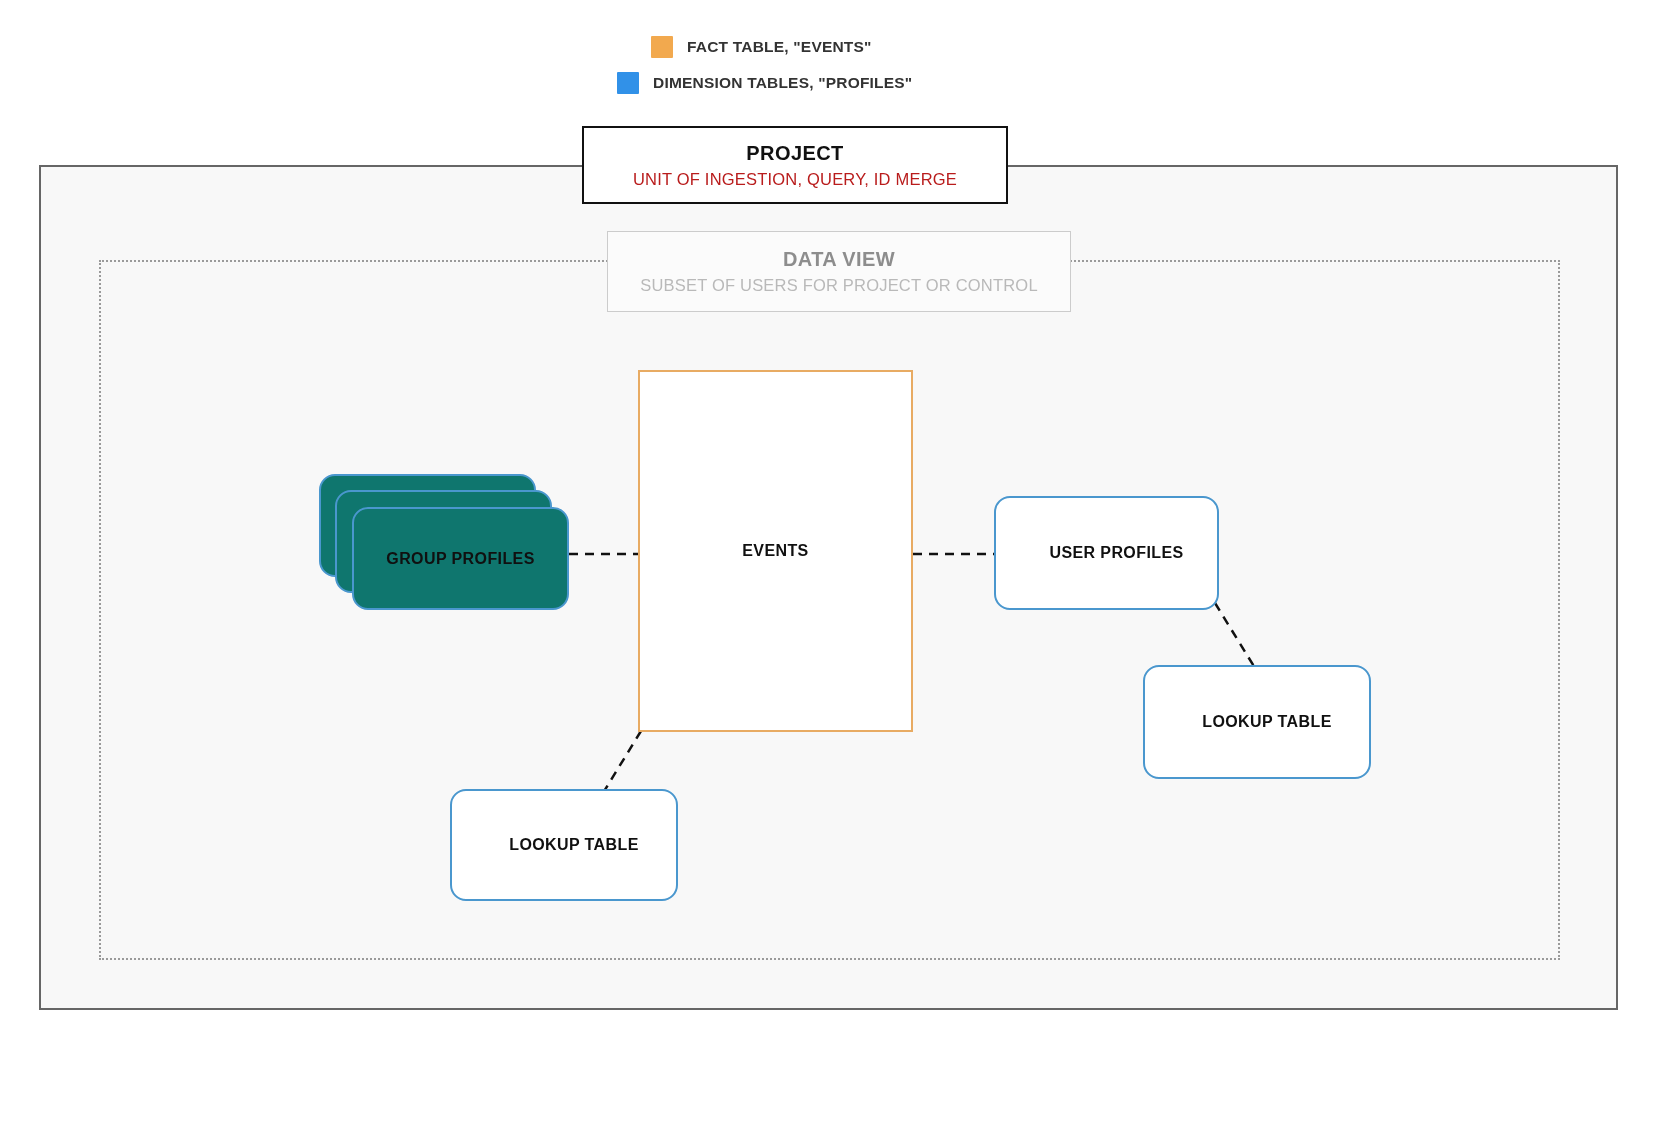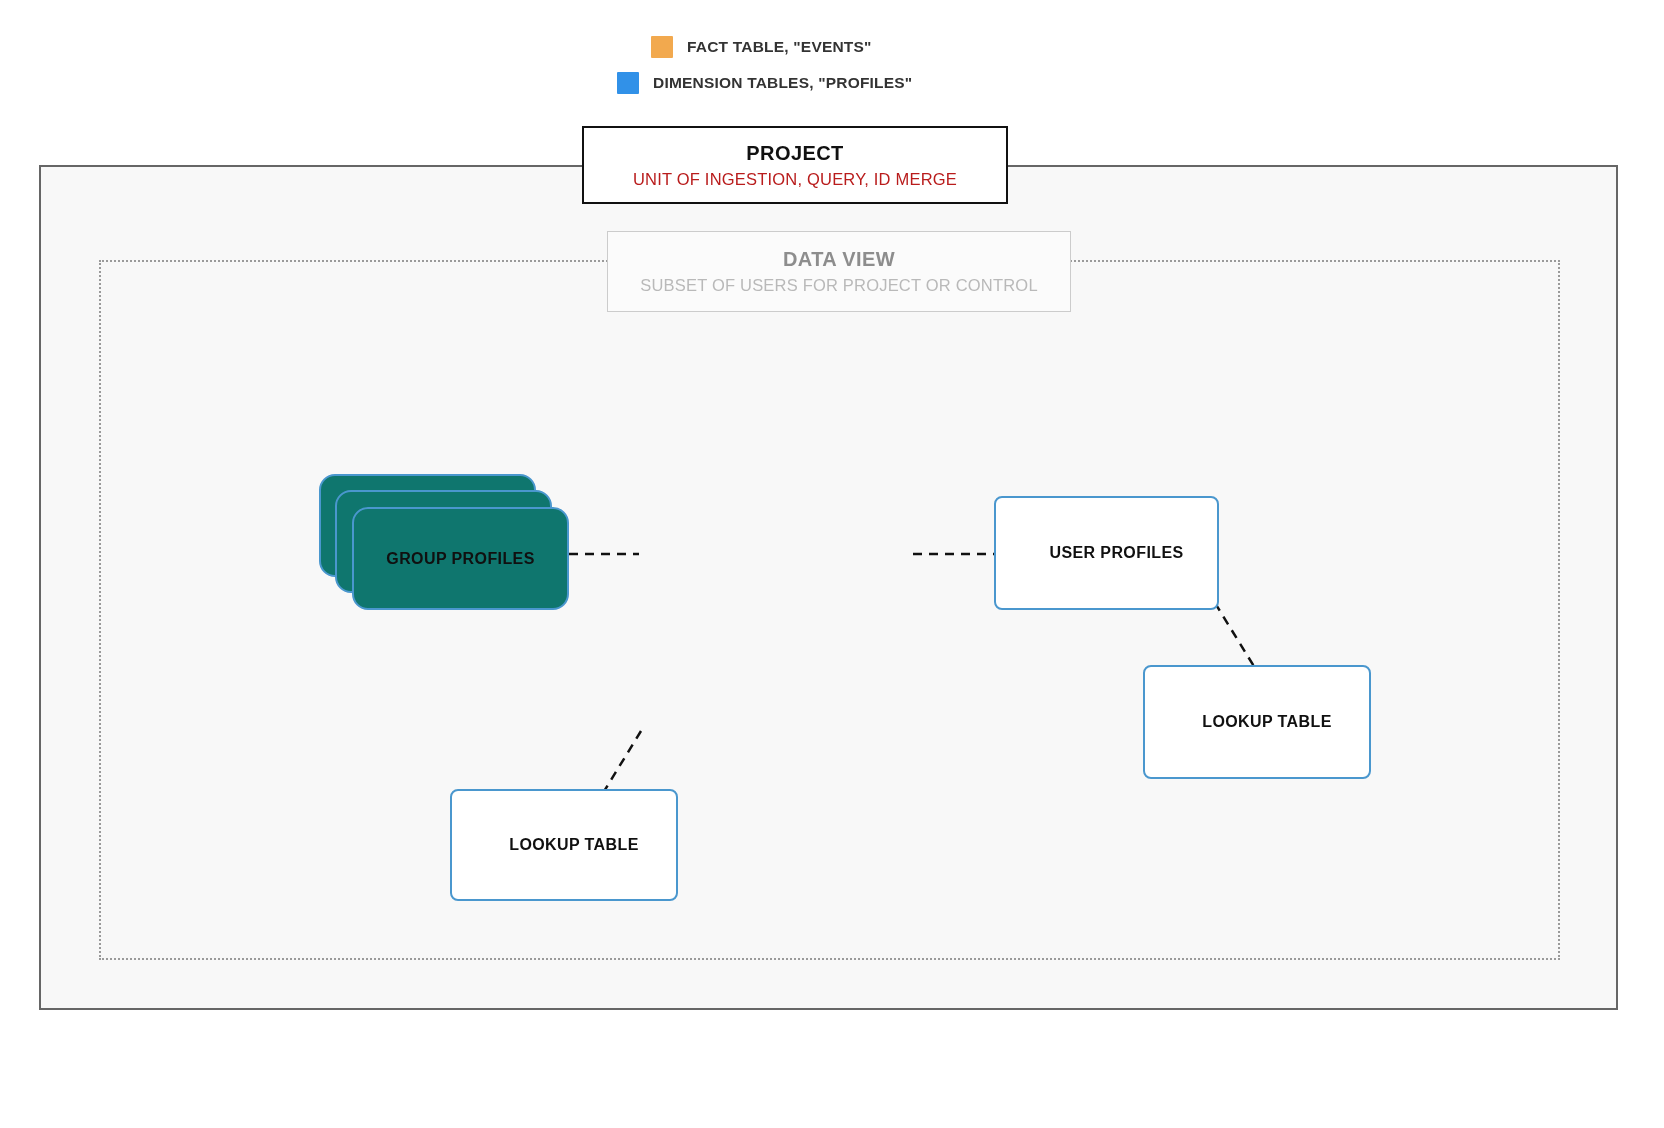--- a/index.html
+++ b/index.html
@@ -136,21 +136,21 @@
     top: 370px;
     width: 275px;
     height: 362px;
     border: 2px solid #e8ab63;
     border-radius: 0;
   }
 
   
   .dim-node {
     border: 2.5px solid #4a97ce;
-    border-radius: 8px;
+    border-radius: 16px;
     padding-left: 20px;
   }
 
   #user-profiles-node {
     left: 994px;
     top: 496px;
     width: 225px;
     height: 114px;
   }
   #lookup-right-node {
@@ -234,20 +234,23 @@
   <div class="header-box" id="project-box">
     <div class="header-title">PROJECT</div>
     <div class="header-sub">UNIT OF INGESTION, QUERY, ID MERGE</div>
   </div>
 
   <div class="header-box" id="dataview-box">
     <div class="header-title">DATA VIEW</div>
     <div class="header-sub">SUBSET OF USERS FOR PROJECT OR CONTROL</div>
   </div>
 
+  <div class="node" id="events-node">
+    <span class="node-label">EVENTS</span>
+  </div>
 
   <div id="group-profiles-stack">
     <div class="stack-card" id="stack-card-3"></div>
     <div class="stack-card" id="stack-card-2"></div>
     <div class="stack-card" id="stack-card-1">
       <span class="node-label">GROUP PROFILES</span>
     </div>
   </div>
 
   <div class="node dim-node" id="user-profiles-node">

